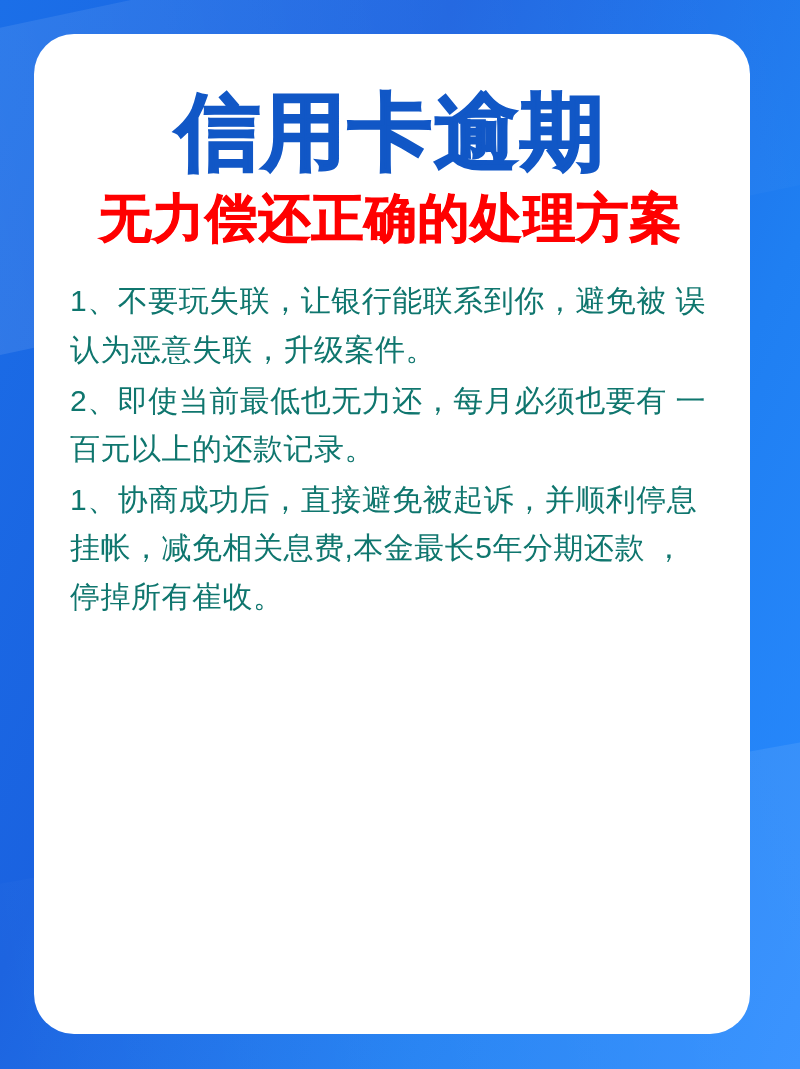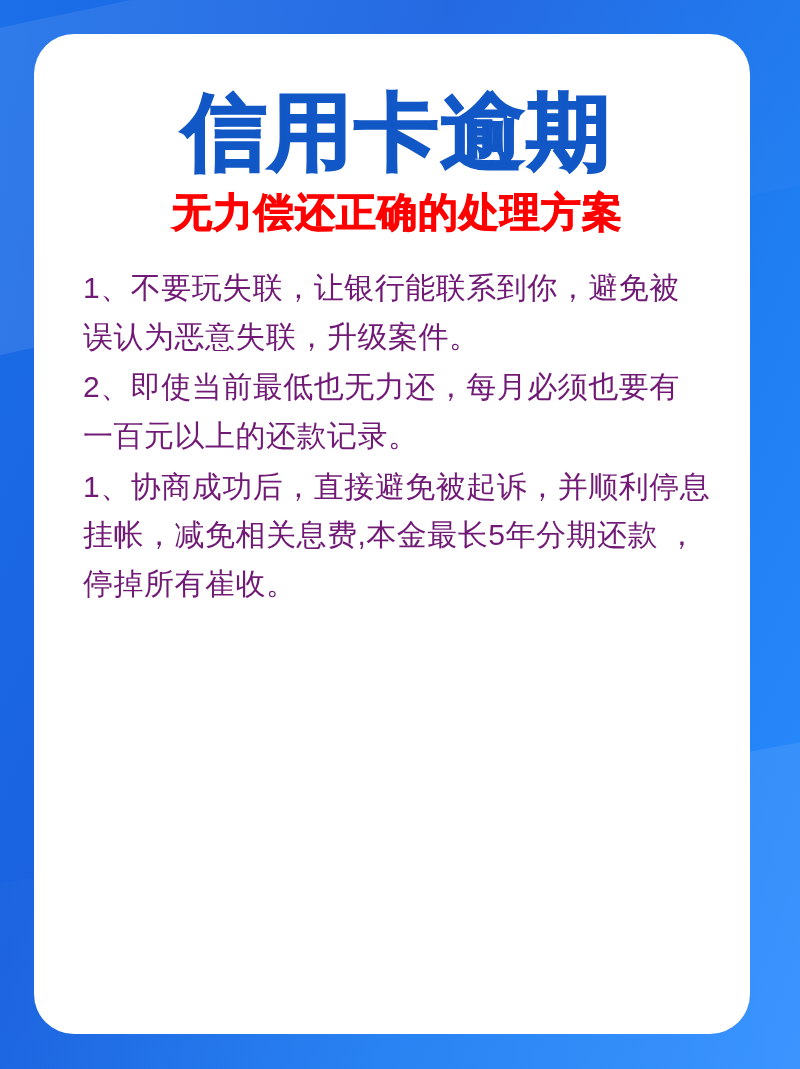--- a/index.html
+++ b/index.html
@@ -45,59 +45,59 @@
 
   .card {
     position: absolute;
     left: 34px;
     top: 34px;
     width: 716px;
     height: 1000px;
     background: #ffffff;
     border-radius: 40px;
     box-sizing: border-box;
-    padding: 46px 34px 20px 45px;
+    padding: 46px 34px 20px 32px;
     overflow: hidden;
   }
 
   .title-main {
     font-family: "Liberation Sans", sans-serif;
     font-weight: bold;
     font-size: 84px;
     line-height: 1.05;
     color: #1157c6;
     text-align: center;
     letter-spacing: 2px;
     margin: 8px 0 6px 0;
     -webkit-text-stroke: 2px #1157c6;
   }
 
   .title-sub {
     font-family: "Liberation Sans", sans-serif;
     font-weight: bold;
-    font-size: 40px;
+    font-size: 52px;
     line-height: 1.1;
     color: #ff0000;
     text-align: center;
     letter-spacing: 1px;
     margin: 14px 0 30px 0;
     -webkit-text-stroke: 1px #ff0000;
   }
 
   .body-list {
     margin: 0;
     padding: 0 4px;
     list-style: none;
   }
 
   .body-item {
     font-family: "Liberation Sans", sans-serif;
     font-size: 30px;
     line-height: 1.62;
-    color: #701a75;
+    color: #0f766e;
     letter-spacing: 0.5px;
     text-align: left;
     margin: 0 0 2px 0;
     word-break: break-all;
   }
 </style>
 </head>
 <body>
 
 <div class="poster">

